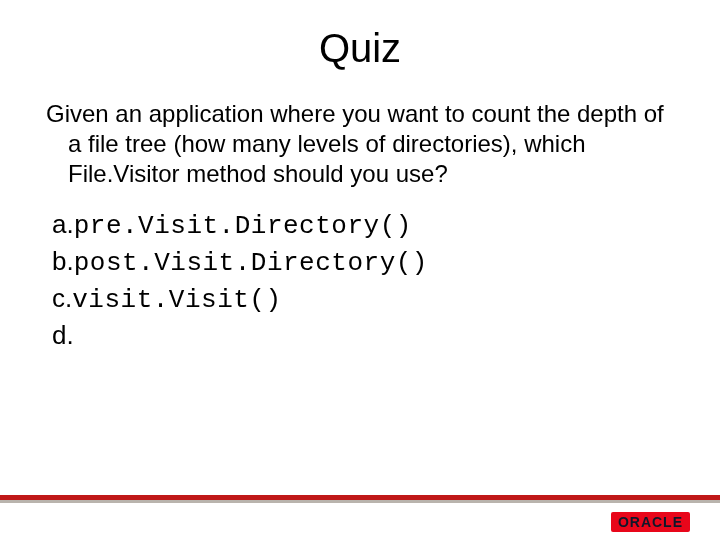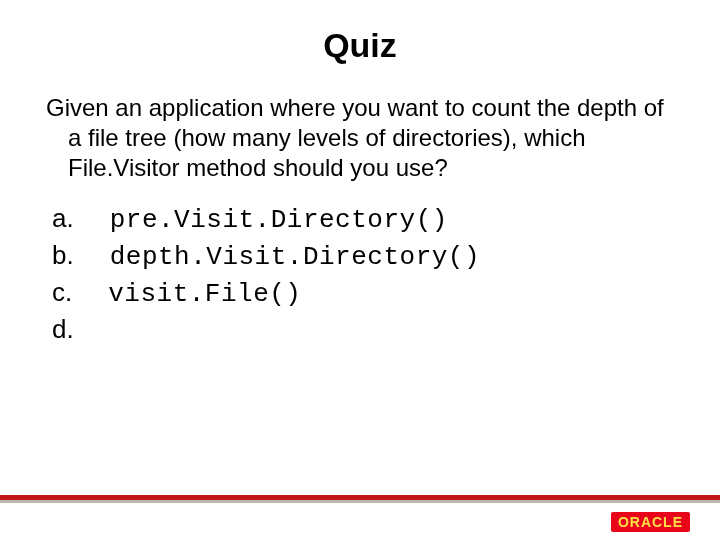--- a/index.html
+++ b/index.html
@@ -11,22 +11,22 @@
     position: relative;
   }
   .slide {
     width: 720px;
     height: 540px;
     position: relative;
     padding: 20px 40px 0 40px;
   }
   .title {
     text-align: center;
-    font-size: 34px;
-    font-weight: bold;
+    font-size: 40px;
+    font-weight: normal;
     margin-top: 6px;
     margin-bottom: 28px;
   }
   .question {
     font-size: 24px;
     line-height: 1.25;
     margin-left: 6px;
     margin-right: 6px;
     margin-bottom: 18px;
     padding-left: 0;
@@ -45,21 +45,20 @@
     display: flex;
     align-items: baseline;
   }
   .opt-letter {
     font-family: Arial, Helvetica, sans-serif;
     white-space: pre;
   }
   .opt-code {
     font-family: "Courier New", Courier, monospace;
     letter-spacing: 0.5px;
-    margin-left: 36px;
   }
   .footer {
     position: absolute;
     bottom: 0;
     left: 0;
     width: 720px;
     height: 50px;
   }
   .bar-red {
     position: absolute;
@@ -79,21 +78,21 @@
   }
   .logo {
     position: absolute;
     right: 30px;
     bottom: 8px;
     display: flex;
     align-items: center;
   }
   .logo-box {
     background: #e8061a;
-    color: #fde047;
+    color: #0f172a;
     font-family: Arial, Helvetica, sans-serif;
     font-weight: bold;
     font-size: 14px;
     letter-spacing: 1px;
     padding: 3px 7px 3px 7px;
     border-radius: 2px;
     line-height: 1;
   }
 </style>
 </head>
@@ -107,25 +106,25 @@
     <span class="indent">Given an application where you want to count the depth of a file tree (how many levels of directories), which File.Visitor method should you use?</span>
   </div>
 
   <div class="options">
     <div class="opt-row">
       <span class="opt-letter">a.</span>
       <span class="opt-code">pre.Visit.Directory()</span>
     </div>
     <div class="opt-row">
       <span class="opt-letter">b.</span>
-      <span class="opt-code">depth.Visit.Directory()</span>
+      <span class="opt-code">post.Visit.Directory()</span>
     </div>
     <div class="opt-row">
       <span class="opt-letter">c.</span>
-      <span class="opt-code">visit.File()</span>
+      <span class="opt-code">visit.Visit()</span>
     </div>
     <div class="opt-row">
       <span class="opt-letter">d.</span>
     </div>
   </div>
 
   <div class="footer">
     <div class="bar-red"></div>
     <div class="bar-gray"></div>
     <div class="logo">

